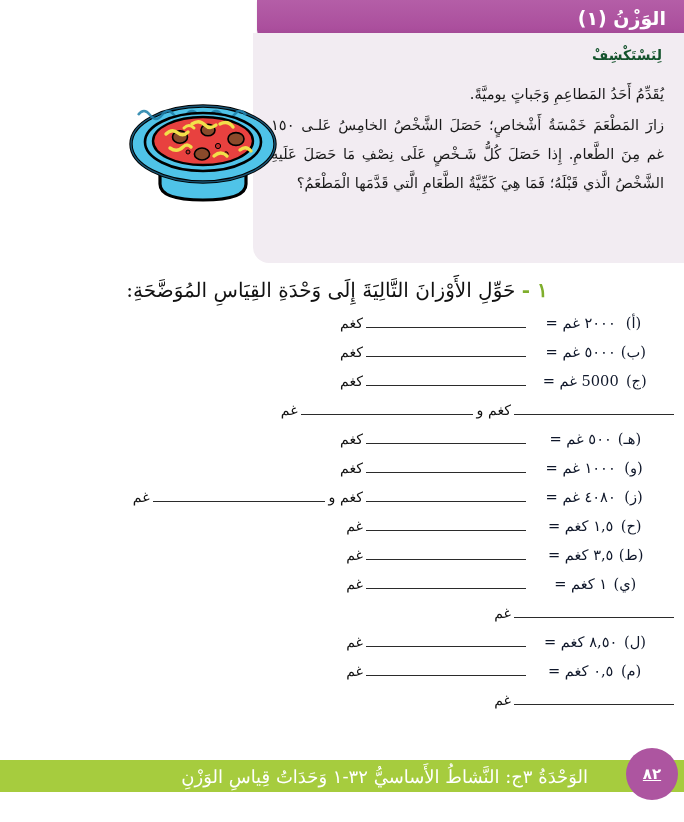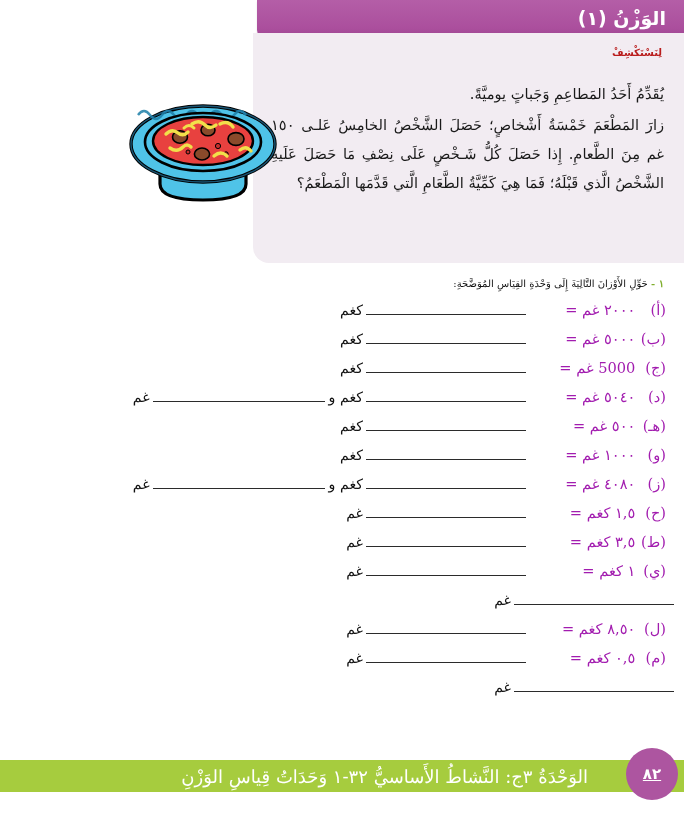--- a/index.html
+++ b/index.html
@@ -51,22 +51,22 @@
     left: 253px;
     height: 230px;
     background: #f2ecf2;
     border-bottom-left-radius: 16px;
   }
 
   .explore-heading {
     position: absolute;
     top: 14px;
     right: 22px;
-    color: #b91c1c;
-    font-size: 10px;
+    color: #14532d;
+    font-size: 14px;
     font-weight: bold;
   }
 
   .explore-body {
     position: absolute;
     top: 46px;
     right: 20px;
     left: 18px;
     text-align: right;
     font-size: 14.6px;
@@ -90,22 +90,22 @@
 
   
   .exercise {
     position: absolute;
     top: 278px;
     right: 10px;
     left: 10px;
   }
 
   .q-line {
-    text-align: right;
-    font-size: 10px;
+    text-align: center;
+    font-size: 20px;
     font-family: "DejaVu Serif", "Liberation Serif", serif;
     color: #111111;
     padding-right: 10px;
     margin-bottom: 12px;
   }
   .q-num { color: #7fae2c; font-weight: bold; }
 
   .items { padding: 0; margin: 0; list-style: none; }
 
   .item {
@@ -113,24 +113,24 @@
     flex-direction: row;
     align-items: baseline;
     justify-content: flex-start;
     height: 29px;
   }
 
   
   .expr {
     width: 148px;
     flex: 0 0 148px;
-    text-align: right;
+    text-align: center;
     font-size: 14.6px;
     font-family: "DejaVu Serif", "Liberation Serif", serif;
-    color: #a21caf;
+    color: #0f172a;
     white-space: nowrap;
     padding-right: 8px;
   }
   .expr .lbl { display: inline-block; min-width: 26px; }
   .expr .val { display: inline-block; }
 
   
   .ans { display: flex; flex-direction: row; align-items: baseline; }
   .blank {
     display: inline-block;
@@ -255,21 +255,20 @@
           </div>
         </li>
         <li class="item">
           <div class="expr"><span class="lbl">(ج)</span> <span class="val">5000 غم =</span></div>
           <div class="ans">
             <span class="blank w1"></span>
             <span class="unit">كغم</span>
           </div>
         </li>
         <li class="item">
-          <div class="expr"><span class="lbl">(د)</span> <span class="val">٥٠٤٠ غم =</span></div>
           <div class="ans">
             <span class="blank w1"></span>
             <span class="unit">كغم و</span>
             <span class="blank w2"></span>
             <span class="unit">غم</span>
           </div>
         </li>
         <li class="item">
           <div class="expr"><span class="lbl">(هـ)</span> <span class="val">٥٠٠ غم =</span></div>
           <div class="ans">

